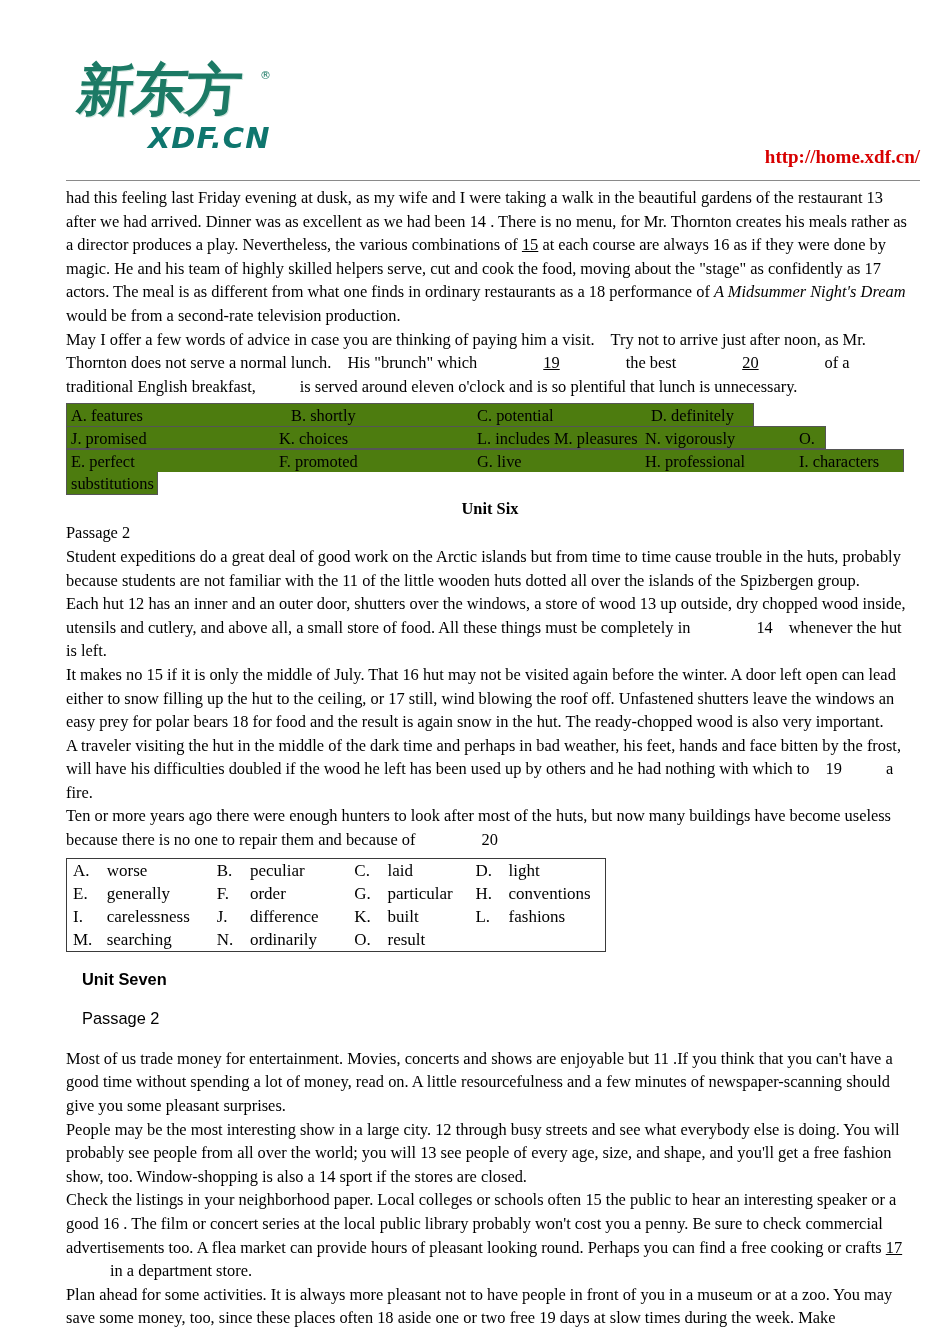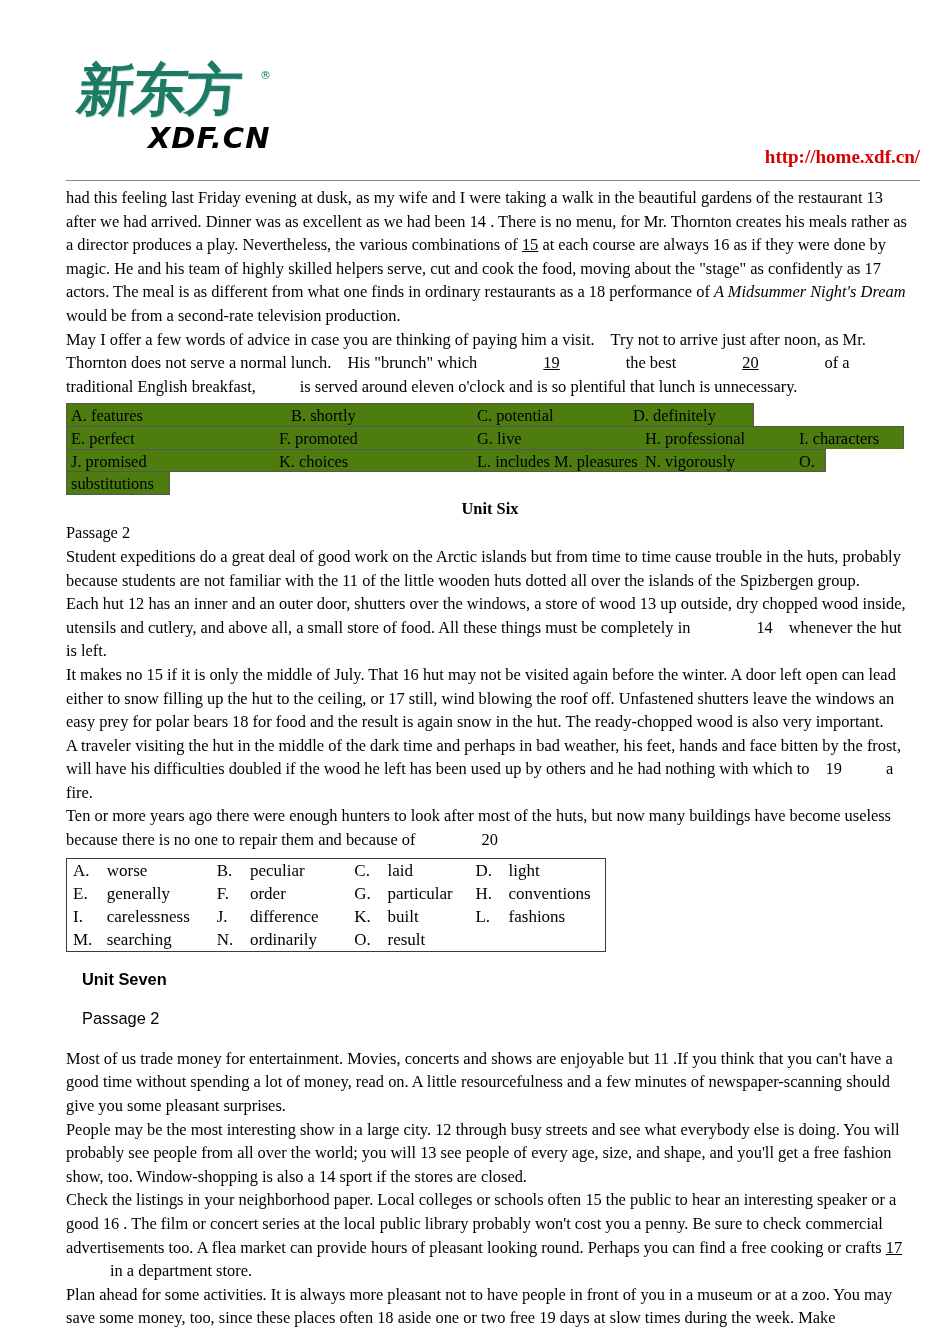--- a/index.html
+++ b/index.html
@@ -49,21 +49,21 @@
     font-family: "DejaVu Sans", sans-serif;
   }
   .logo-xdf {
     position: absolute;
     left: 70px;
     top: 62px;
     font-family: "DejaVu Sans", sans-serif;
     font-size: 29px;
     font-weight: bold;
     font-style: italic;
-    color: #000000;
+    color: #0f766e;
     letter-spacing: 1px;
   }
   .site-url {
     position: absolute;
     right: 30px;
     top: 146px;
     font-family: "Liberation Serif", serif;
     font-size: 19px;
     font-weight: bold;
     color: #d80000;
@@ -130,21 +130,21 @@
   .opt-row .cell {
     position: absolute;
     top: 1px;
     white-space: nowrap;
     font-family: "Liberation Serif", serif;
   }
   .r1 { width: 688px; }
   .r2 { width: 838px; border-top: 1px solid #555; }
   .r3 { width: 760px; border-top: 1px solid #555; border-bottom: 1px solid #555; }
   .r4 {
-    width: 104px;
+    width: 92px;
     border: 1px solid #555;
     border-top: none;
     height: 23px;
   }
 
   
   .opt-table-2 {
     margin: 6px 0 4px 0;
     border: 1.5px solid #3a3a3a;
     width: 540px;
@@ -188,35 +188,35 @@
 
     <p class="para"><span>had this feeling last Friday evening at dusk, as my wife and I were taking a walk in the beautiful gardens of the restaurant 13 after we had arrived. Dinner was as excellent as we had been 14 . There is no menu, for Mr. Thornton creates his meals rather as a director produces a play. Nevertheless, the various combinations of <span class="ul">15</span> at each course are always 16 as if they were done by magic. He and his team of highly skilled helpers serve, cut and cook the food, moving about the "stage" as confidently as 17 actors. The meal is as different from what one finds in ordinary restaurants as a 18 performance of <span class="ital">A Midsummer Night's Dream</span> would be from a second-rate television production.</span></p>
 
     <p class="para"><span>May I offer a few words of advice in case you are thinking of paying him a visit.</span><span class="sp-s"></span><span>Try not to arrive just after noon, as Mr. Thornton does not serve a normal lunch.</span><span class="sp-s"></span><span>His "brunch" which</span><span class="sp-l"></span><span class="ul">19</span><span class="sp-l"></span><span>the best</span><span class="sp-l"></span><span class="ul">20</span><span class="sp-l"></span><span>of a traditional English breakfast,</span><span class="sp-m"></span><span>is served around eleven o'clock and is so plentiful that lunch is unnecessary.</span></p>
 
     <div class="opt-table-1">
       <div class="opt-row r1">
         <span class="cell" style="left:4px;">A. features</span>
         <span class="cell" style="left:212px;margin-left:12px;">B. shortly</span>
         <span class="cell" style="left:410px;">C. potential</span>
-        <span class="cell" style="left:566px;">D. definitely</span>
+        <span class="cell" style="left:584px;">D. definitely</span>
+      </div>
+      <div class="opt-row r3">
+        <span class="cell" style="left:4px;">J. promised</span>
+        <span class="cell" style="left:212px;">K. choices</span>
+        <span class="cell" style="left:410px;">L. includes M. pleasures</span>
+        <span class="cell" style="left:578px;">N. vigorously</span>
+        <span class="cell" style="left:732px;">O.</span>
       </div>
       <div class="opt-row r2">
         <span class="cell" style="left:4px;">E. perfect</span>
         <span class="cell" style="left:212px;">F. promoted</span>
         <span class="cell" style="left:410px;">G. live</span>
         <span class="cell" style="left:578px;">H. professional</span>
         <span class="cell" style="left:732px;">I. characters</span>
-      </div>
-      <div class="opt-row r3">
-        <span class="cell" style="left:4px;">J. promised</span>
-        <span class="cell" style="left:212px;">K. choices</span>
-        <span class="cell" style="left:410px;">L. includes M. pleasures</span>
-        <span class="cell" style="left:578px;">N. vigorously</span>
-        <span class="cell" style="left:732px;">O.</span>
       </div>
       <div class="opt-row r4">
         <span class="cell" style="left:4px;">substitutions</span>
       </div>
     </div>
 
     <p class="center-head">Unit Six</p>
     <p class="para">Passage 2</p>
     <p class="para">Student expeditions do a great deal of good work on the Arctic islands but from time to time cause trouble in the huts, probably because students are not familiar with the 11 of the little wooden huts dotted all over the islands of the Spizbergen group.</p>
     <p class="para"><span>Each hut 12 has an inner and an outer door, shutters over the windows, a store of wood 13 up outside, dry chopped wood inside, utensils and cutlery, and above all, a small store of food. All these things must be completely in</span><span class="sp-l"></span><span>14</span><span class="sp-s"></span><span>whenever the hut is left.</span></p>

